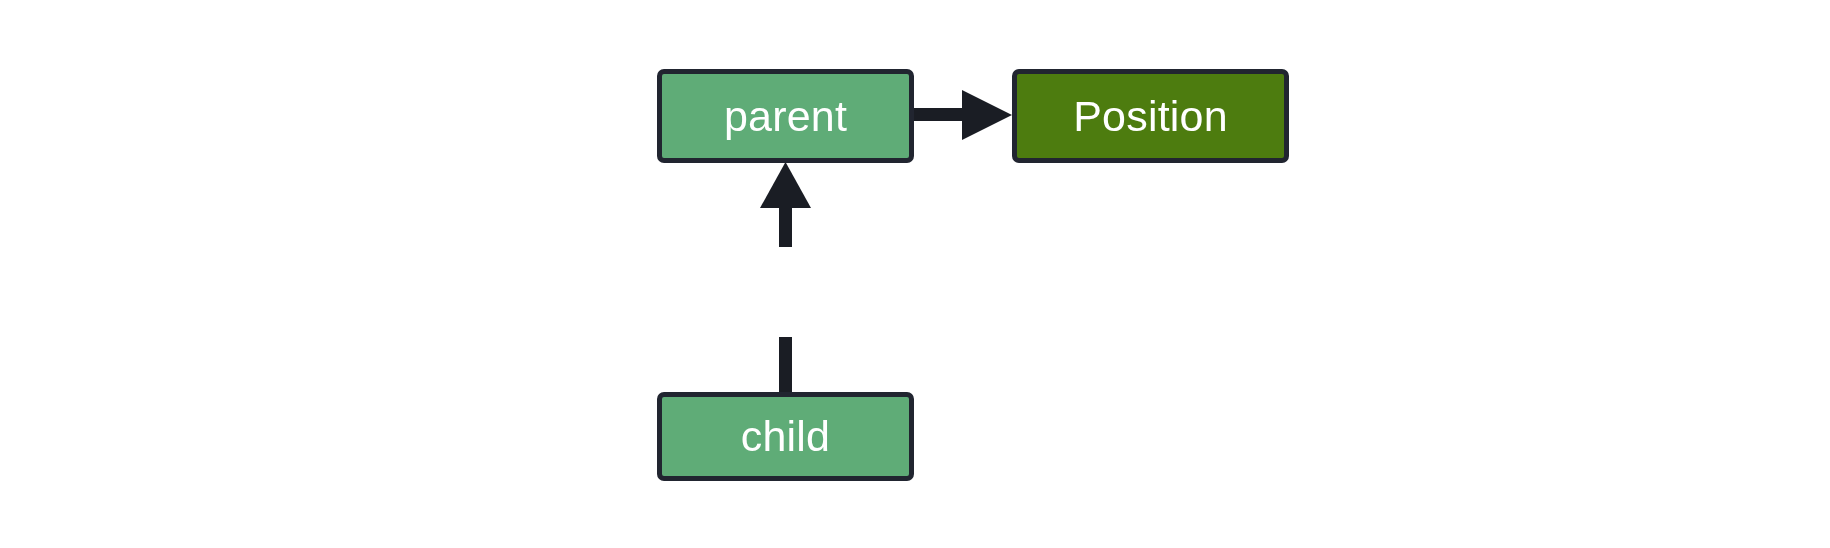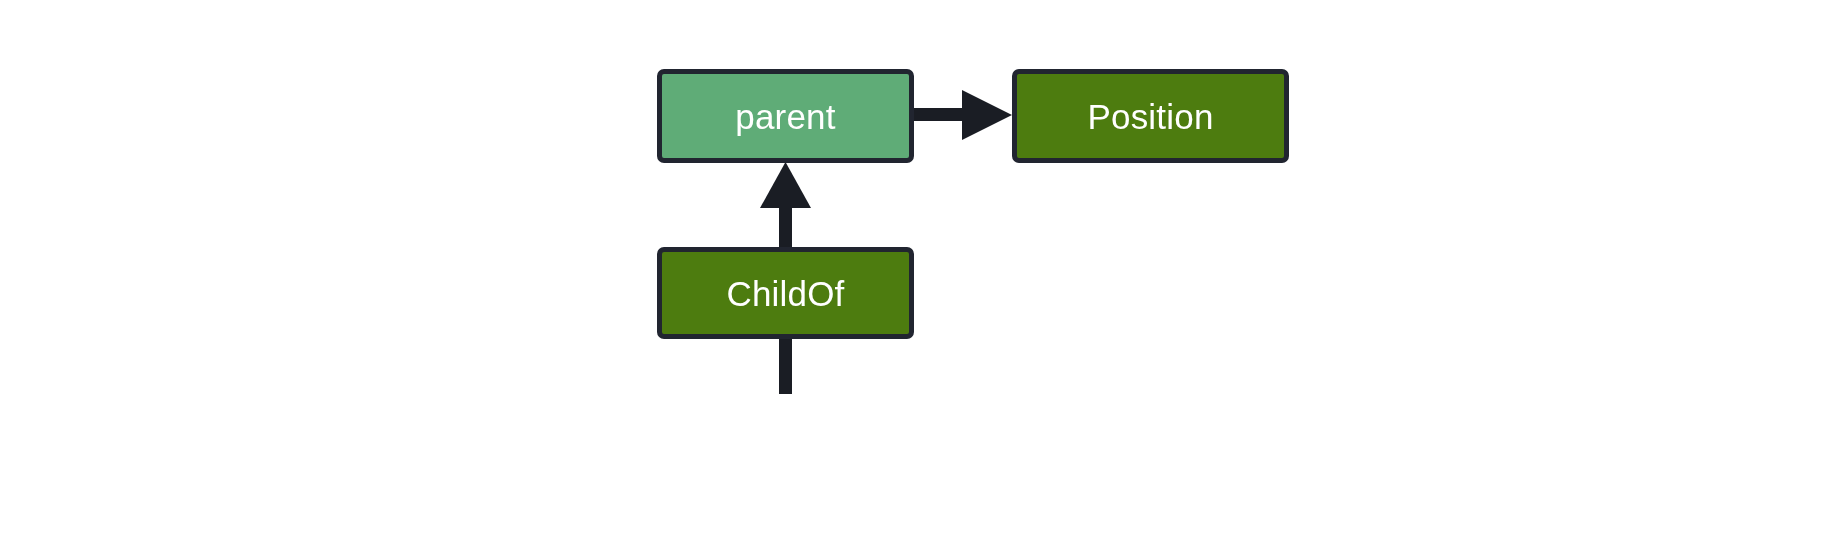--- a/index.html
+++ b/index.html
@@ -30,21 +30,21 @@
     box-sizing: border-box;
     display: flex;
     align-items: center;
     justify-content: center;
     border: 5px solid #212530;
     border-radius: 7px;
     z-index: 2;
   }
   .node-label {
     color: #ffffff;
-    font-size: 35px;
+    font-size: 43px;
     line-height: 1;
     font-weight: 400;
     letter-spacing: 0.2px;
     white-space: nowrap;
     font-family: "Liberation Sans", sans-serif;
   }
   .node-entity {
     background: #5fac77;
   }
   .node-component,
@@ -81,18 +81,18 @@
   </svg>
 
   <div class="node node-entity" id="node-parent">
     <span class="node-label">parent</span>
   </div>
 
   <div class="node node-component" id="node-position">
     <span class="node-label">Position</span>
   </div>
 
-  <div class="node node-relation" id="node-childof">
-    <span class="node-label">ChildOf</span>
+
+  <div class="node node-entity" id="node-child">
+    <span class="node-label">child</span>
   </div>
-
 
 </div>
 
 </body></html>

